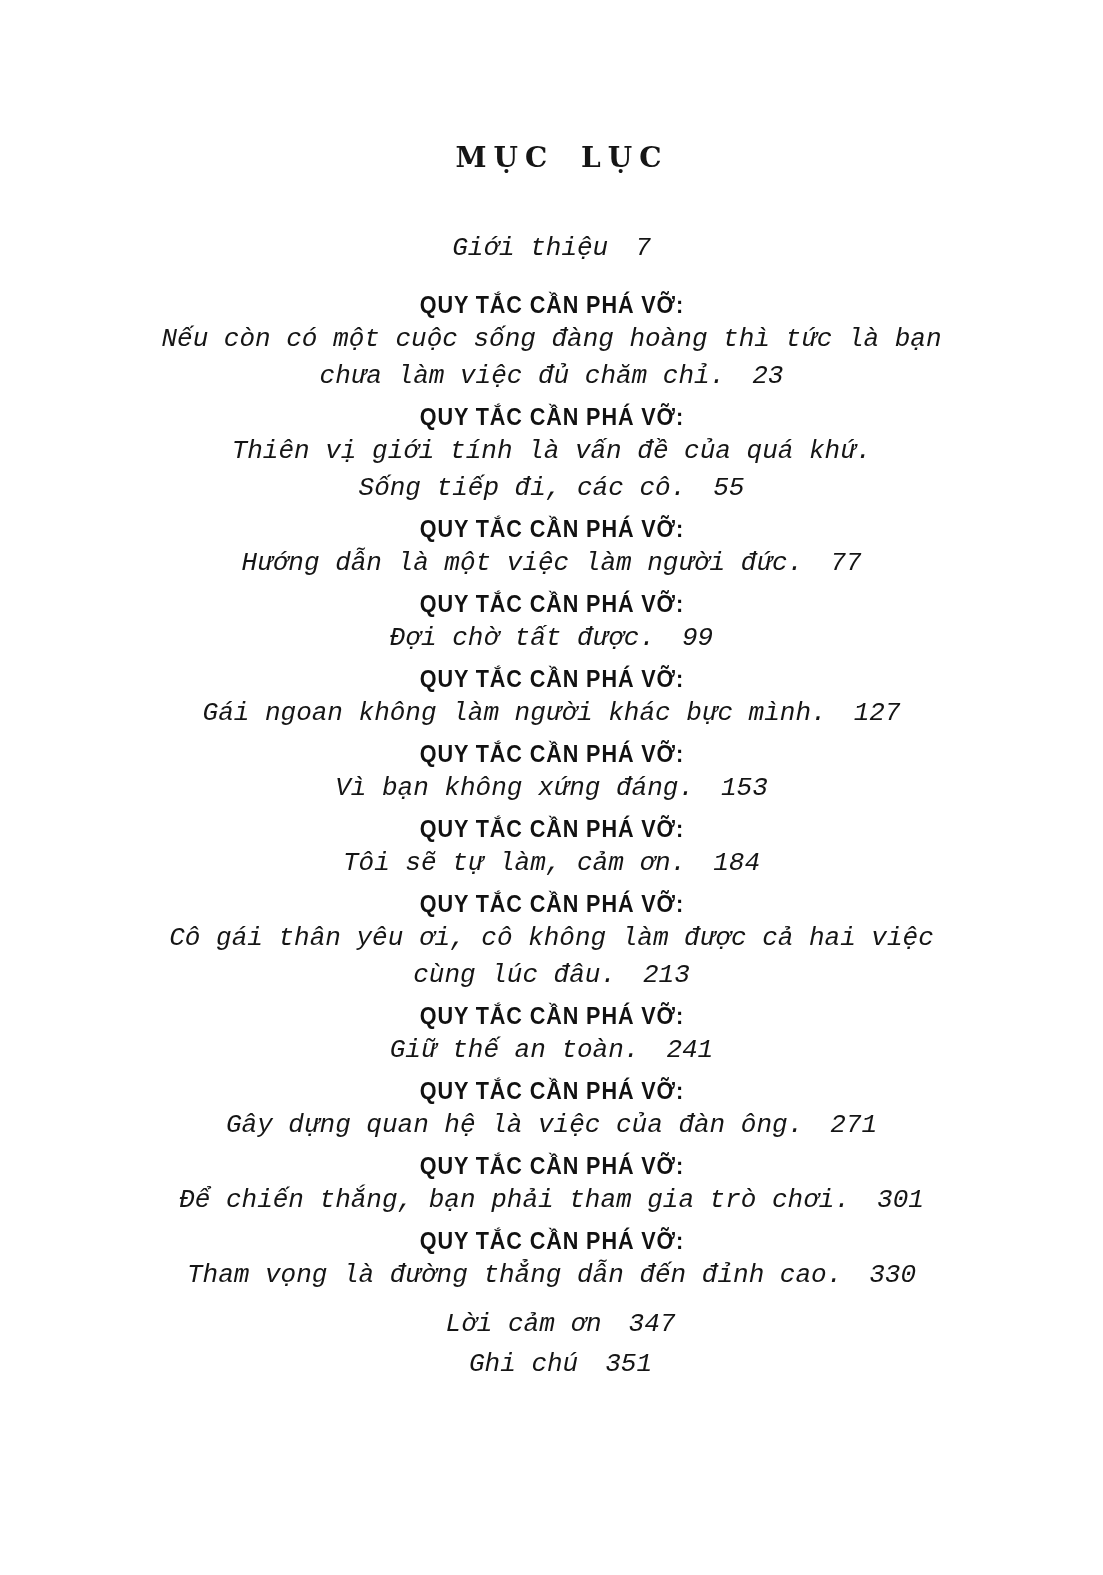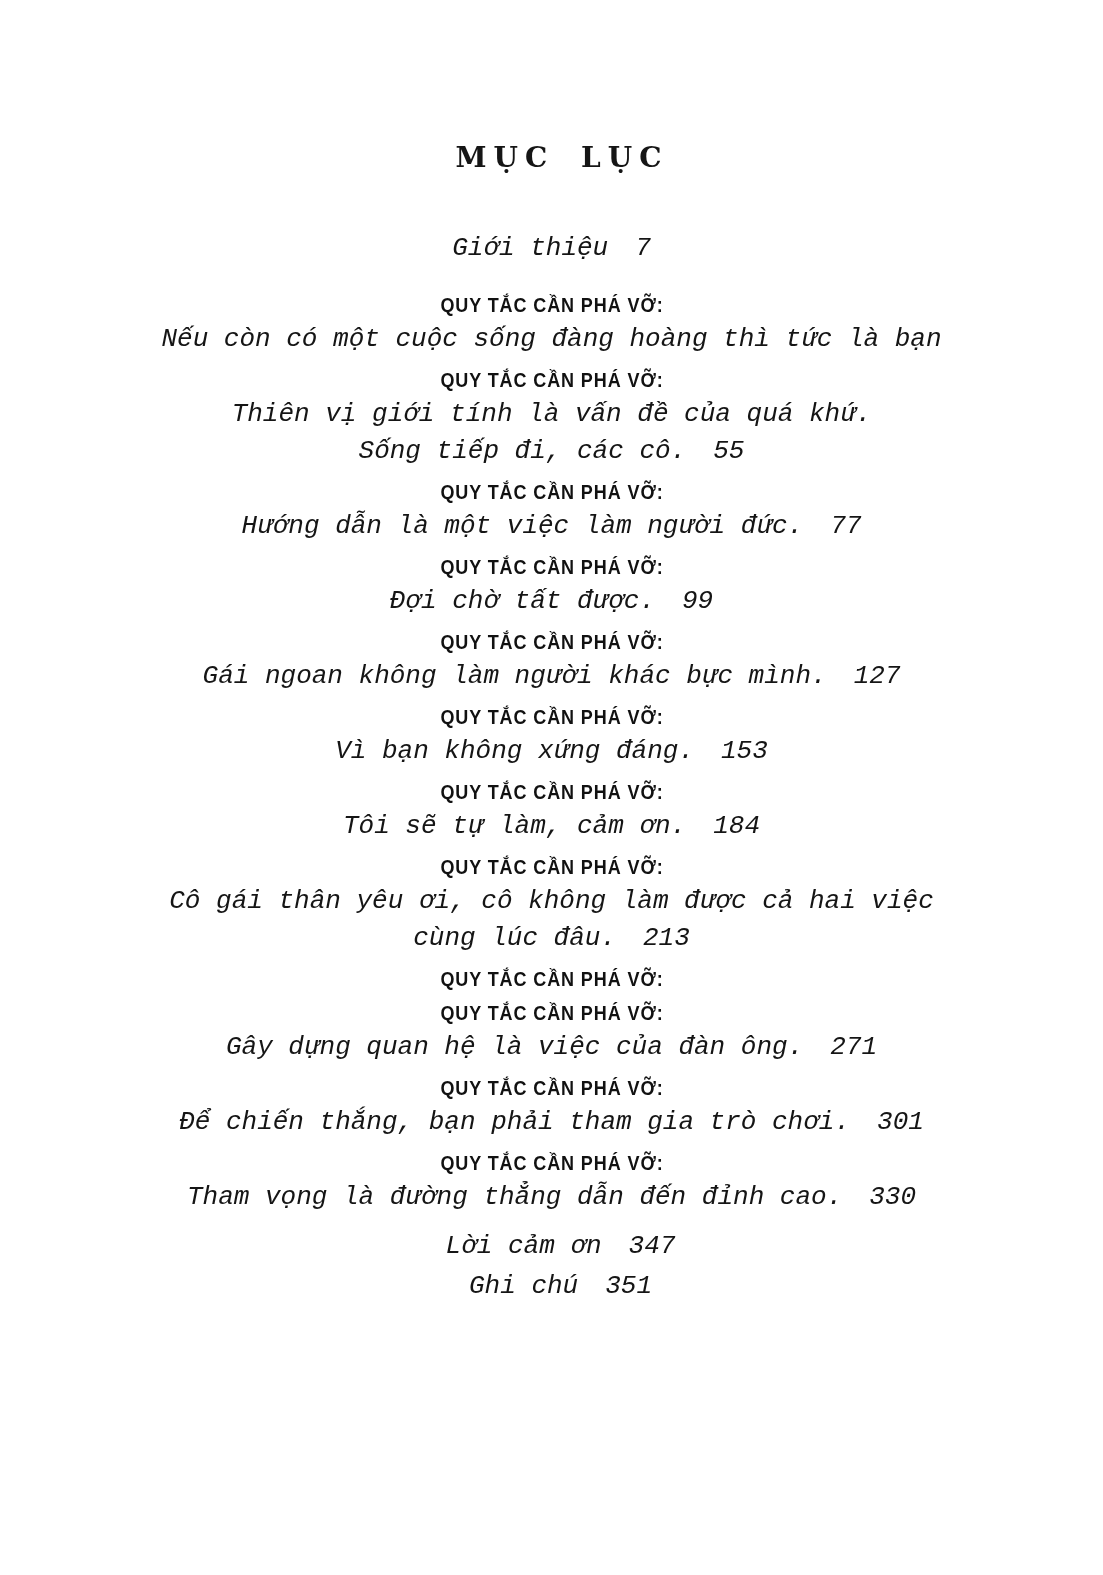--- a/index.html
+++ b/index.html
@@ -43,21 +43,21 @@
   }
   .sections {
     margin-top: 26px;
   }
   .section {
     margin-bottom: 10px;
   }
   .rule-heading {
     font-family: "Liberation Sans", sans-serif;
     font-weight: 700;
-    font-size: 20px;
+    font-size: 24px;
     line-height: 24px;
     letter-spacing: 1px;
     margin-bottom: 4px;
     color: #111111;
   }
   .rule-heading .heading-inner {
     display: inline-block;
     transform: scaleX(0.9);
     transform-origin: center;
     white-space: nowrap;
@@ -82,20 +82,21 @@
     <h1 class="title">MỤC LỤC</h1>
 
     <div class="entry-line intro">
       <span>Giới thiệu</span><span class="page-num">7</span>
     </div>
 
     <div class="sections" id="sections">
         <div class="section">
           <div class="rule-heading"><span class="heading-inner">QUY TẮC CẦN PHÁ VỠ:</span></div>
           <div class="entry-line"><span>Nếu còn có một cuộc sống đàng hoàng thì tức là bạn</span></div>
+          <div class="entry-line"><span>chưa làm việc đủ chăm chỉ.</span><span class="page-num">23</span></div>
         </div>
         <div class="section">
           <div class="rule-heading"><span class="heading-inner">QUY TẮC CẦN PHÁ VỠ:</span></div>
           <div class="entry-line"><span>Thiên vị giới tính là vấn đề của quá khứ.</span></div>
           <div class="entry-line"><span>Sống tiếp đi, các cô.</span><span class="page-num">55</span></div>
         </div>
         <div class="section">
           <div class="rule-heading"><span class="heading-inner">QUY TẮC CẦN PHÁ VỠ:</span></div>
           <div class="entry-line"><span>Hướng dẫn là một việc làm người đức.</span><span class="page-num">77</span></div>
         </div>
@@ -115,20 +116,21 @@
           <div class="rule-heading"><span class="heading-inner">QUY TẮC CẦN PHÁ VỠ:</span></div>
           <div class="entry-line"><span>Tôi sẽ tự làm, cảm ơn.</span><span class="page-num">184</span></div>
         </div>
         <div class="section">
           <div class="rule-heading"><span class="heading-inner">QUY TẮC CẦN PHÁ VỠ:</span></div>
           <div class="entry-line"><span>Cô gái thân yêu ơi, cô không làm được cả hai việc</span></div>
           <div class="entry-line"><span>cùng lúc đâu.</span><span class="page-num">213</span></div>
         </div>
         <div class="section">
           <div class="rule-heading"><span class="heading-inner">QUY TẮC CẦN PHÁ VỠ:</span></div>
+          <div class="entry-line"><span>Giữ thế an toàn.</span><span class="page-num">241</span></div>
         </div>
         <div class="section">
           <div class="rule-heading"><span class="heading-inner">QUY TẮC CẦN PHÁ VỠ:</span></div>
           <div class="entry-line"><span>Gây dựng quan hệ là việc của đàn ông.</span><span class="page-num">271</span></div>
         </div>
         <div class="section">
           <div class="rule-heading"><span class="heading-inner">QUY TẮC CẦN PHÁ VỠ:</span></div>
           <div class="entry-line"><span>Để chiến thắng, bạn phải tham gia trò chơi.</span><span class="page-num">301</span></div>
         </div>
         <div class="section">

